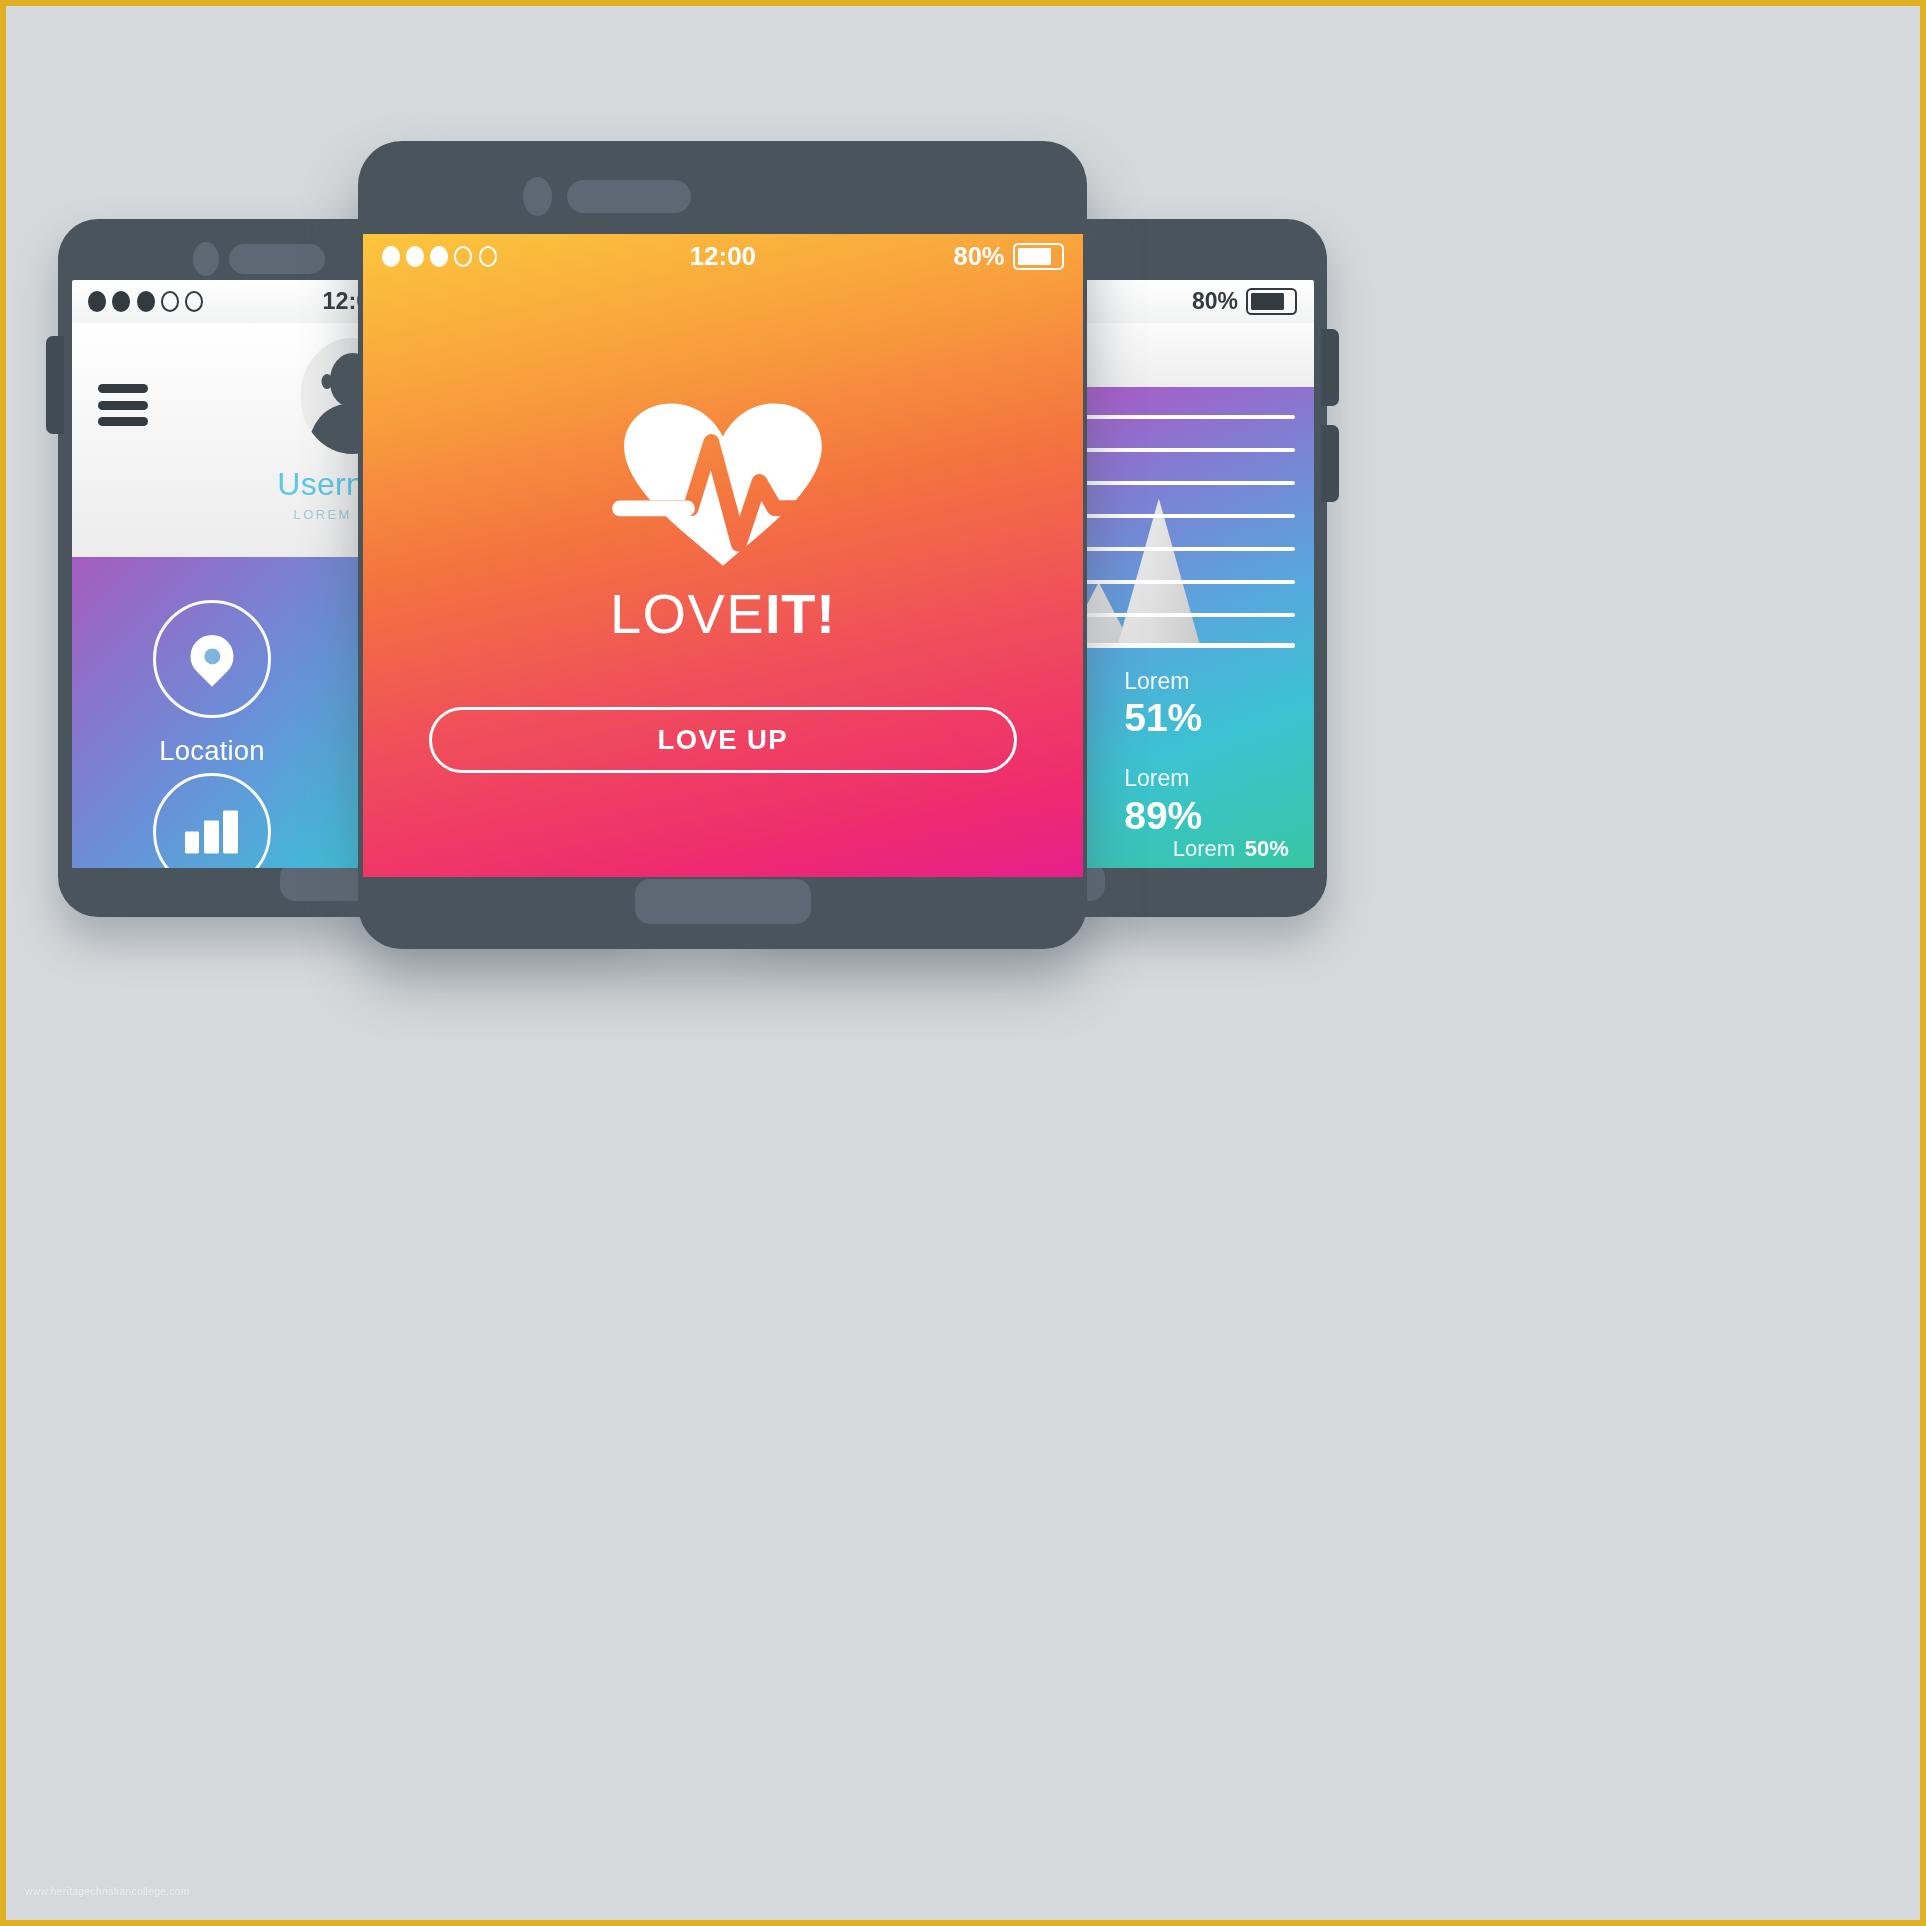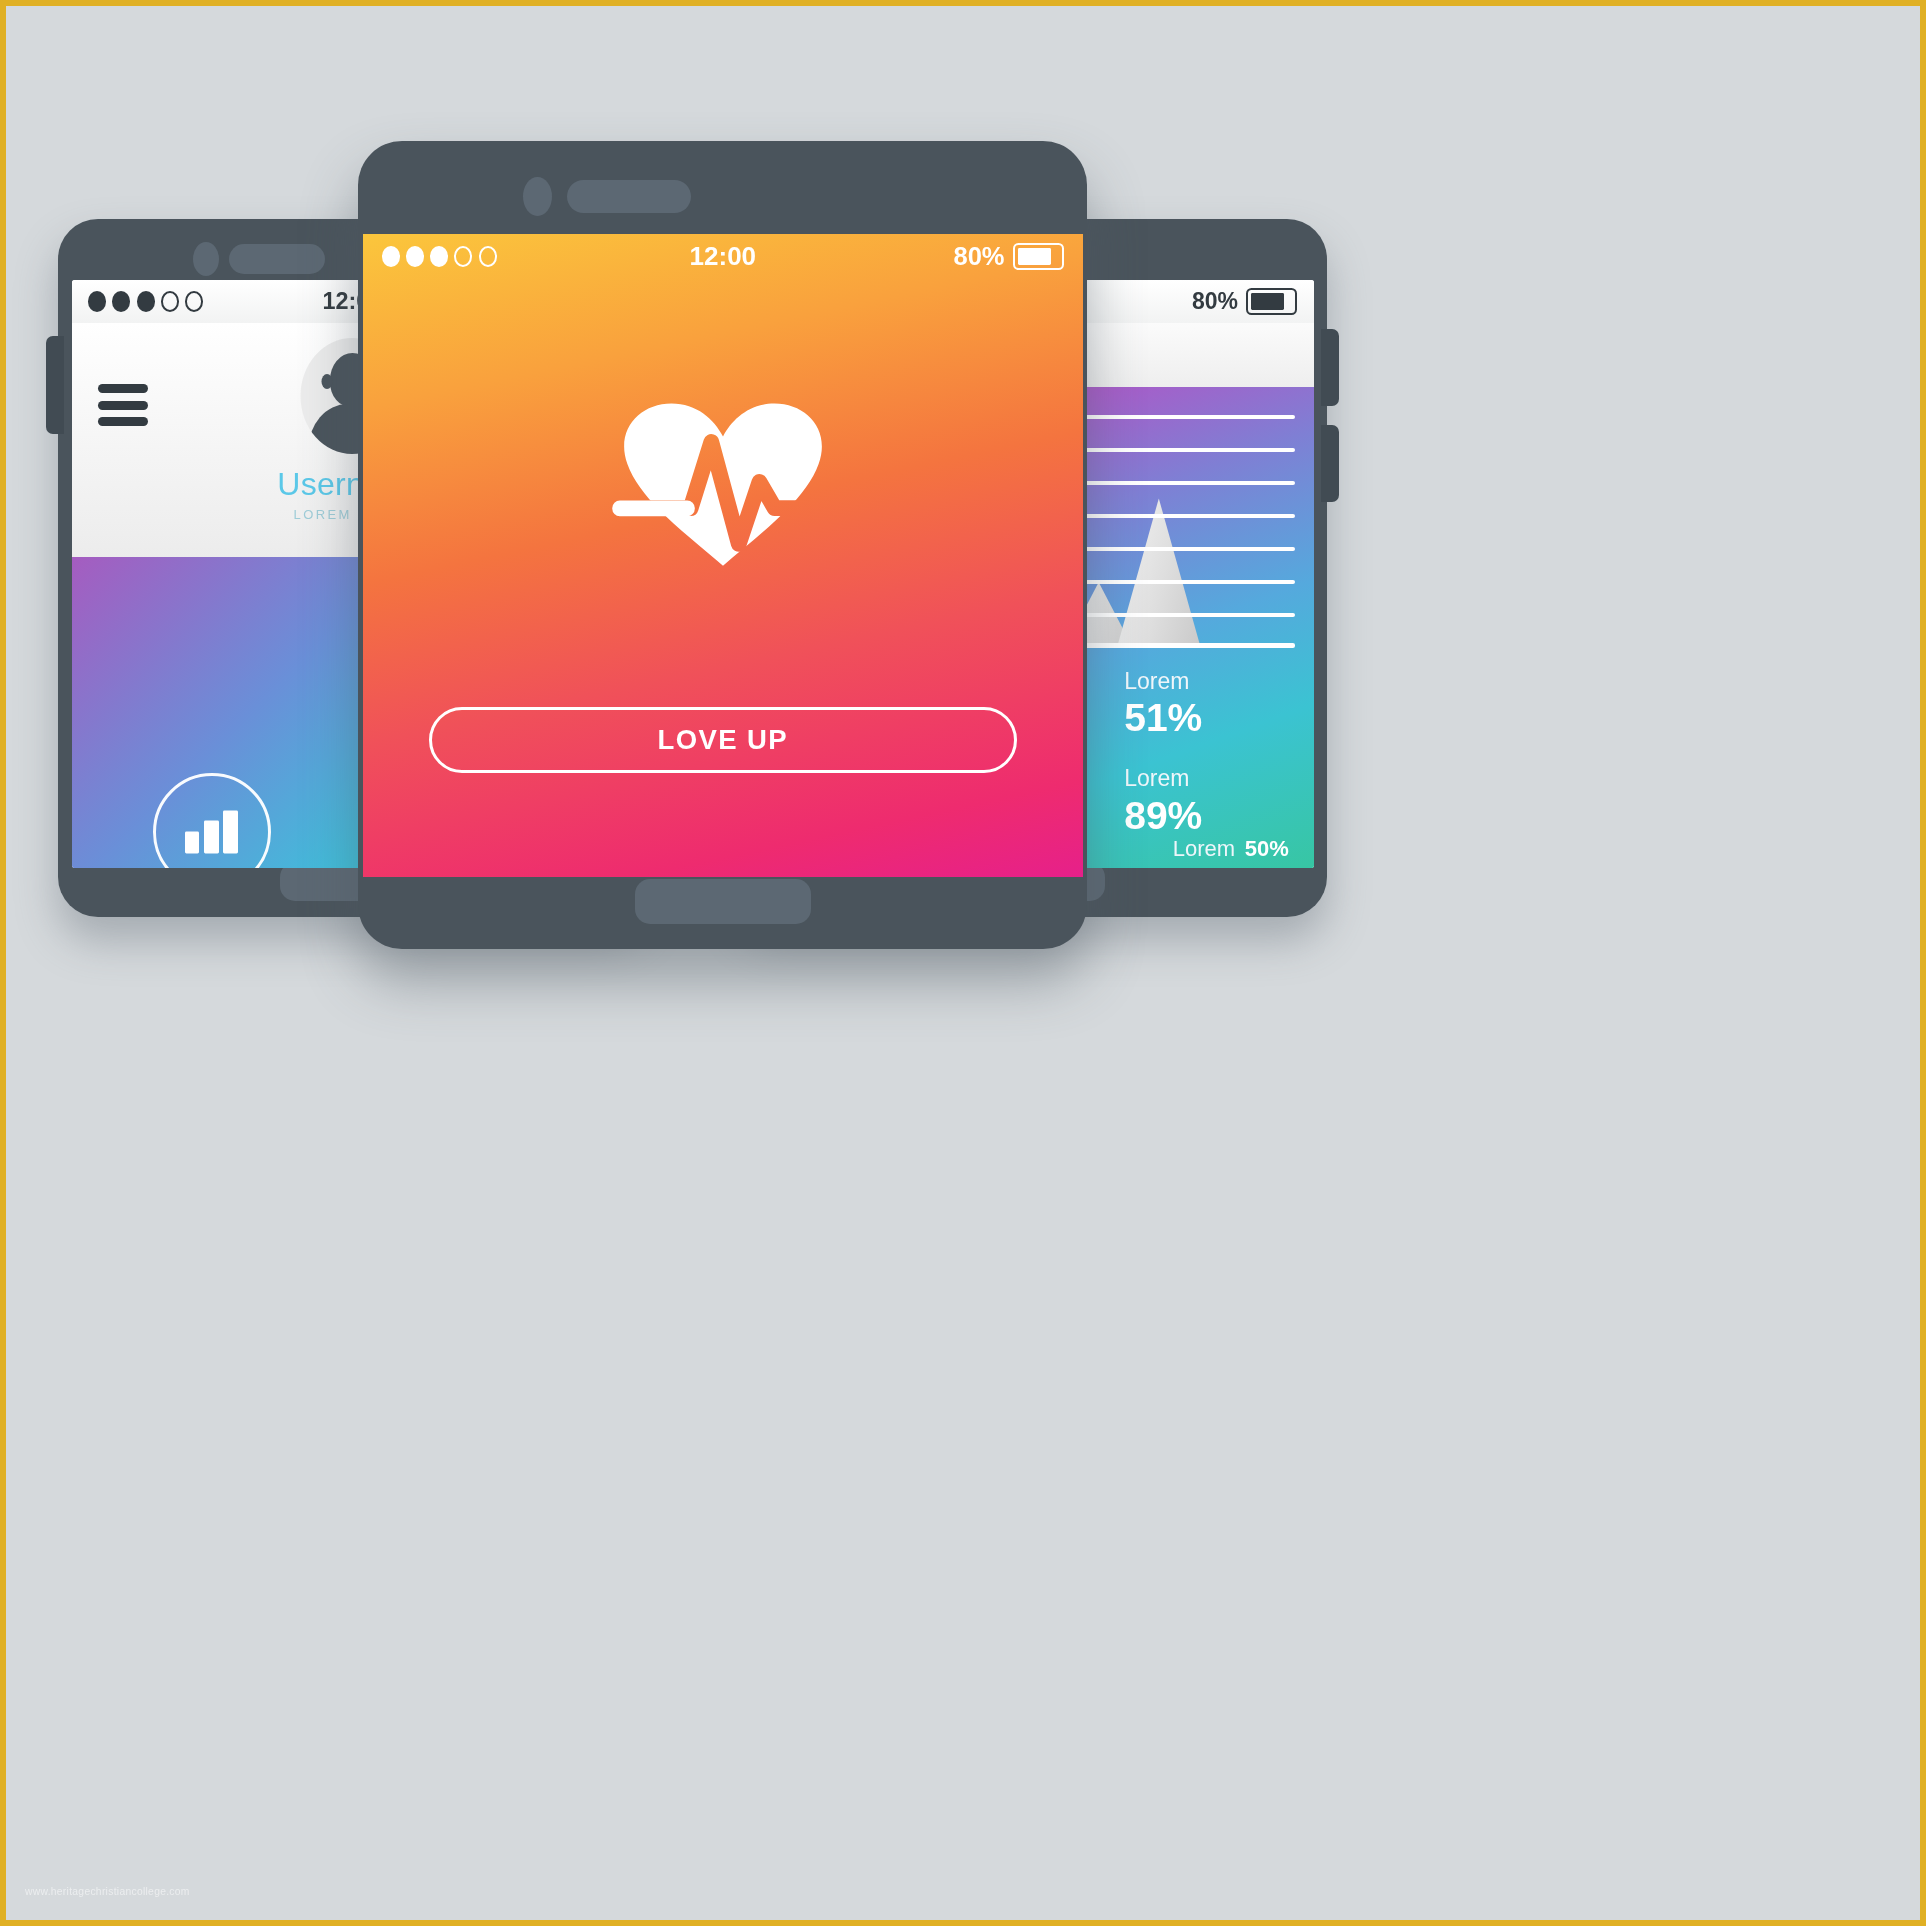--- a/index.html
+++ b/index.html
@@ -213,20 +213,28 @@
           <div class="av-ear" style="right:20.6px;"></div>
           <div class="av-body"></div>
         </div>
         <div class="uname" style="top:143px;">Username</div>
         <div class="usub" style="top:184px;">LOREM IPSUM</div>
       </div>
 
       <div class="gradpane" style="top:277px;">
         <div class="tilegrid">
 
+          <div class="tile" style="left:0;top:43px;">
+            <div class="circ">
+              <div class="ic-pin">
+                    <i></i>
+                  </div>
+            </div>
+            <div class="tlabel">Location</div>
+          </div>
 
           <div class="tile" style="left:50%;top:43px;">
             <div class="circ">
               <div class="ic-gear">
                 <div class="t" style="transform:rotate(0deg)"></div>
                 <div class="t" style="transform:rotate(30deg)"></div>
                 <div class="t" style="transform:rotate(60deg)"></div>
                 <div class="t" style="transform:rotate(90deg)"></div>
                 <div class="t" style="transform:rotate(120deg)"></div>
                 <div class="t" style="transform:rotate(150deg)"></div>
@@ -413,20 +421,23 @@
                      C 118 202, 46 152, 26 96
                      C 8 46, 44 8, 90 8
                      C 127 8, 152 31, 165 56
                      C 178 31, 203 8, 240 8
                      C 286 8, 322 46, 304 96
                      C 284 152, 212 202, 165 244 Z"></path>
             <rect x="4" y="149" width="120" height="23" rx="11" fill="#ffffff"></rect>
           </svg>
         </div>
 
+        <div class="logotxt" style="top:347px;font-size:56px;">
+          <span class="thin">LOVE</span><span class="bold">IT!</span>
+        </div>
 
         <div class="pill outline" style="top:473px;width:588px;height:66px;font-size:27.5px;font-weight:bold;letter-spacing:1.4px;">
           <span>LOVE UP</span>
         </div>
 
       </div>
     </div>
   </div>
 
   <div class="watermark">www.heritagechristiancollege.com</div>

